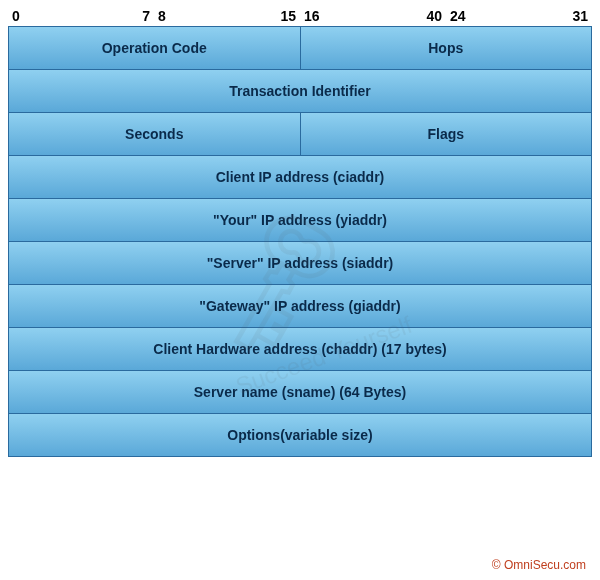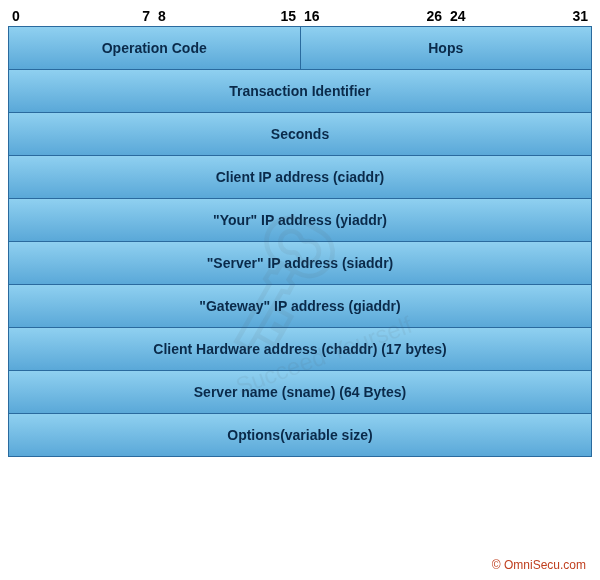--- a/index.html
+++ b/index.html
@@ -92,38 +92,39 @@
   <div class="bit-segment">
     <span>0</span>
     <span>7</span>
   </div>
   <div class="bit-segment">
     <span>8</span>
     <span>15</span>
   </div>
   <div class="bit-segment">
     <span>16</span>
-    <span>26</span>
+    <span>40</span>
   </div>
   <div class="bit-segment">
     <span>24</span>
     <span>31</span>
   </div>
 </div>
 
 <div class="packet-table" id="packet-table">
 <div class="packet-row">
       <div class="packet-cell w-8">Operation Code</div>
       <div class="packet-cell w-8">Hops</div>
     </div>
     <div class="packet-row">
       <div class="packet-cell w-32">Transaction Identifier</div>
     </div>
     <div class="packet-row">
       <div class="packet-cell w-16">Seconds</div>
+      <div class="packet-cell w-16">Flags</div>
     </div>
     <div class="packet-row">
       <div class="packet-cell w-32">Client IP address (ciaddr)</div>
     </div>
     <div class="packet-row">
       <div class="packet-cell w-32">"Your" IP address (yiaddr)</div>
     </div>
     <div class="packet-row">
       <div class="packet-cell w-32">"Server" IP address (siaddr)</div>
     </div>

